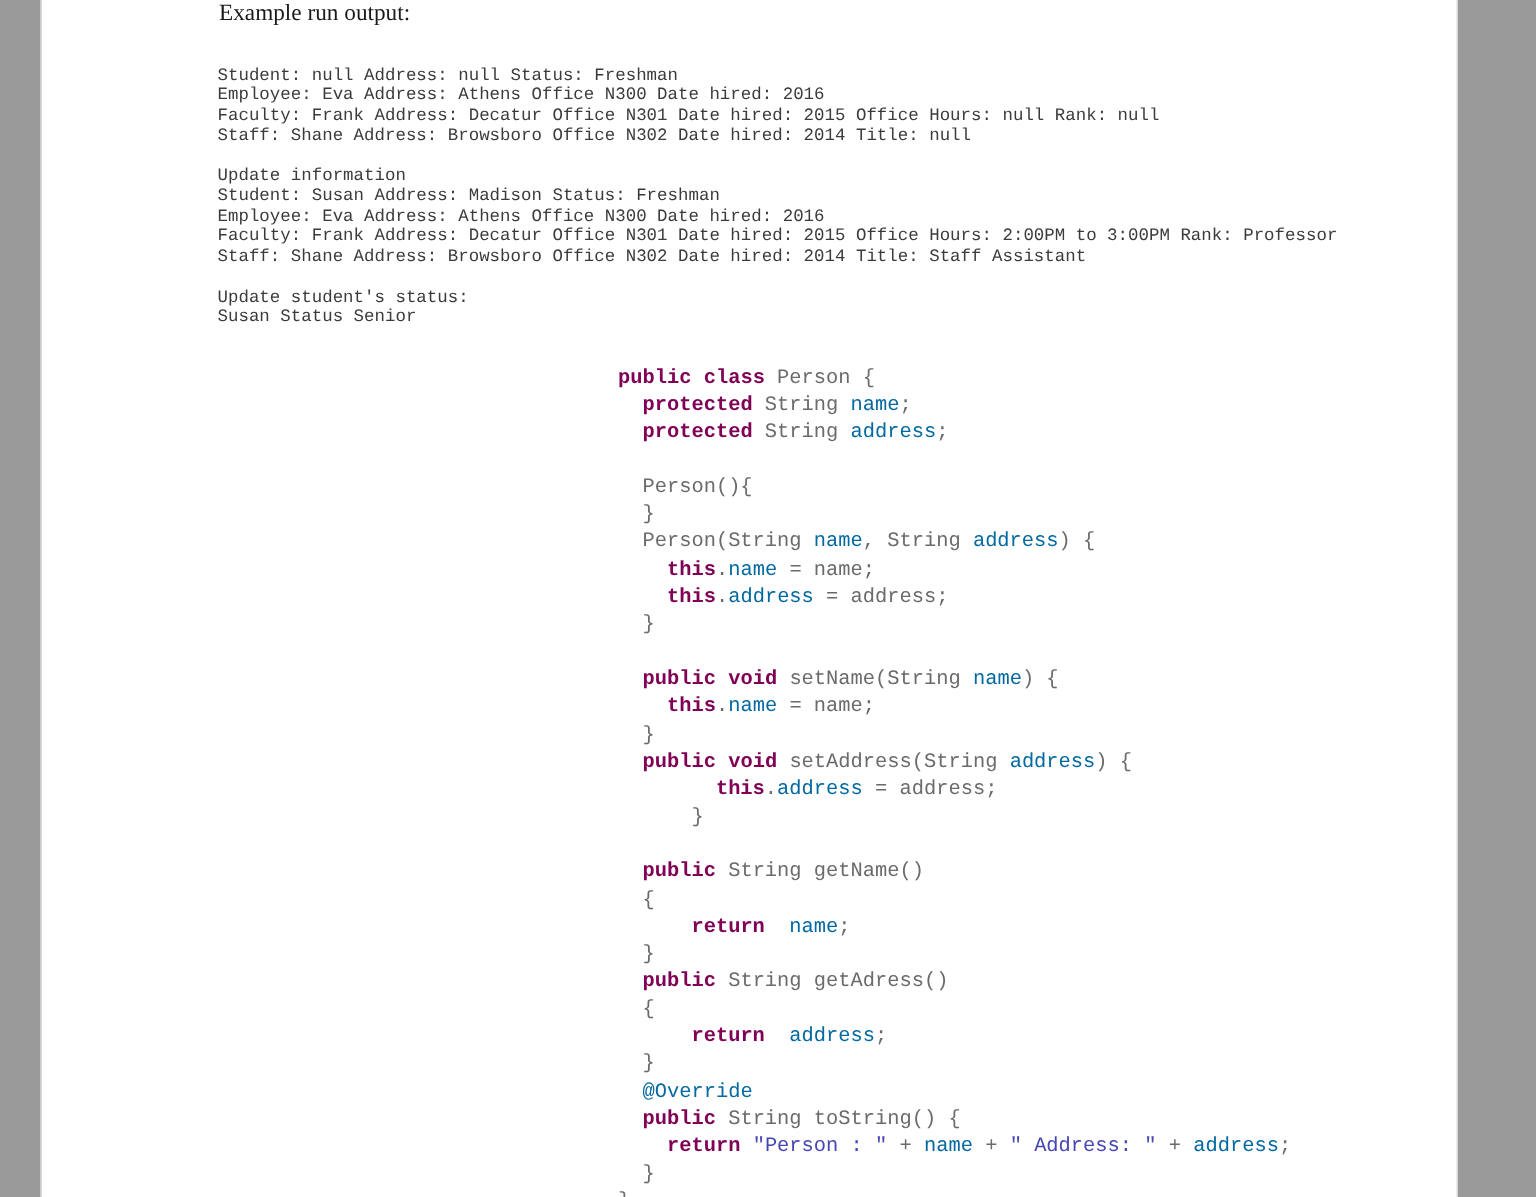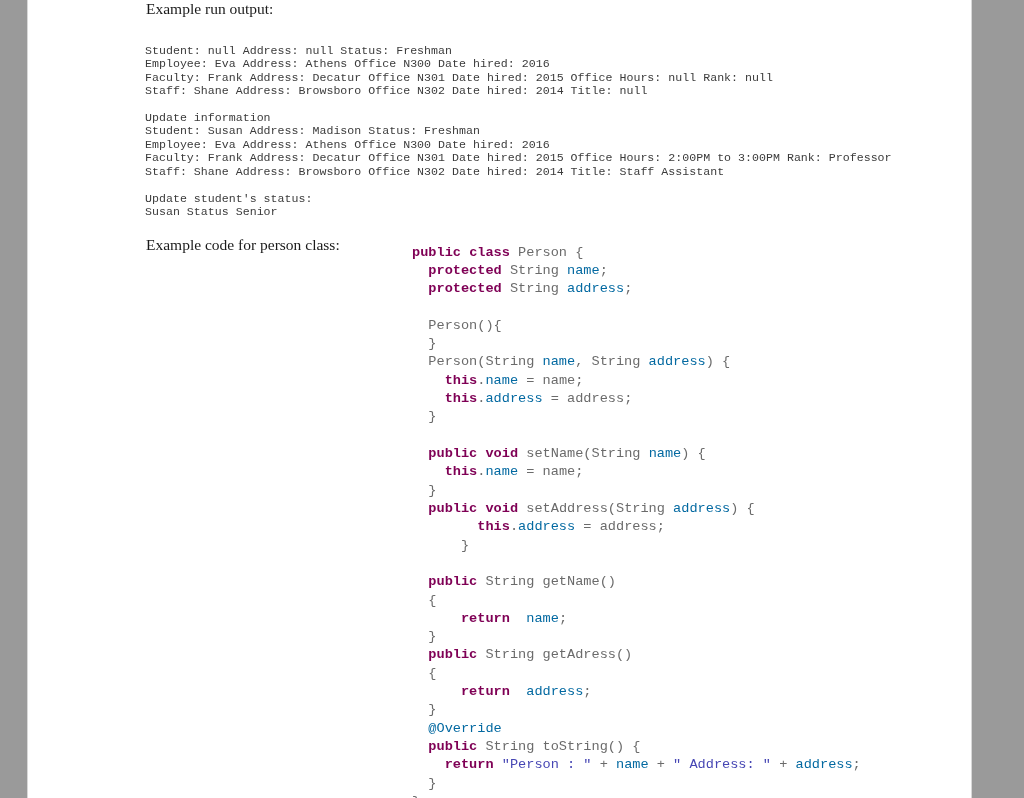--- a/index.html
+++ b/index.html
@@ -99,18 +99,17 @@
 <div id="viewport">
   <div class="page-edge-left"></div>
   <div class="page-edge-right"></div>
 
   <div class="page">
 
     <div class="heading" id="heading-run-output">Example run output:</div>
 
     <pre id="run-output"><span class="line">Student: null Address: null Status: Freshman</span><span class="line">Employee: Eva Address: Athens Office N300 Date hired: 2016</span><span class="line">Faculty: Frank Address: Decatur Office N301 Date hired: 2015 Office Hours: null Rank: null</span><span class="line">Staff: Shane Address: Browsboro Office N302 Date hired: 2014 Title: null</span><span class="blank"></span><span class="line">Update information</span><span class="line">Student: Susan Address: Madison Status: Freshman</span><span class="line">Employee: Eva Address: Athens Office N300 Date hired: 2016</span><span class="line">Faculty: Frank Address: Decatur Office N301 Date hired: 2015 Office Hours: 2:00PM to 3:00PM Rank: Professor</span><span class="line">Staff: Shane Address: Browsboro Office N302 Date hired: 2014 Title: Staff Assistant</span><span class="blank"></span><span class="line">Update student's status:</span><span class="line">Susan Status Senior</span></pre>
 
-    <div class="heading" id="heading-code">Example code for person class:</div>
 
     <pre id="code-block"><span class="line"><span class="kw">public</span><span class="pln"> </span><span class="kw">class</span><span class="pln"> Person {</span></span><span class="line"><span class="pln">  </span><span class="kw">protected</span><span class="pln"> String </span><span class="fld">name</span><span class="pln">;</span></span><span class="line"><span class="pln">  </span><span class="kw">protected</span><span class="pln"> String </span><span class="fld">address</span><span class="pln">;</span></span><span class="blank"></span><span class="line"><span class="pln">  Person(){</span></span><span class="line"><span class="pln">  }</span></span><span class="line"><span class="pln">  Person(String </span><span class="fld">name</span><span class="pln">, String </span><span class="fld">address</span><span class="pln">) {</span></span><span class="line"><span class="pln">    </span><span class="kw">this</span><span class="pln">.</span><span class="fld">name</span><span class="pln"> = name;</span></span><span class="line"><span class="pln">    </span><span class="kw">this</span><span class="pln">.</span><span class="fld">address</span><span class="pln"> = address;</span></span><span class="line"><span class="pln">  }</span></span><span class="blank"></span><span class="line"><span class="pln">  </span><span class="kw">public</span><span class="pln"> </span><span class="kw">void</span><span class="pln"> setName(String </span><span class="fld">name</span><span class="pln">) {</span></span><span class="line"><span class="pln">    </span><span class="kw">this</span><span class="pln">.</span><span class="fld">name</span><span class="pln"> = name;</span></span><span class="line"><span class="pln">  }</span></span><span class="line"><span class="pln">  </span><span class="kw">public</span><span class="pln"> </span><span class="kw">void</span><span class="pln"> setAddress(String </span><span class="fld">address</span><span class="pln">) {</span></span><span class="line"><span class="pln">        </span><span class="kw">this</span><span class="pln">.</span><span class="fld">address</span><span class="pln"> = address;</span></span><span class="line"><span class="pln">      }</span></span><span class="blank"></span><span class="line"><span class="pln">  </span><span class="kw">public</span><span class="pln"> String getName()</span></span><span class="line"><span class="pln">  {</span></span><span class="line"><span class="pln">      </span><span class="kw">return</span><span class="pln">  </span><span class="fld">name</span><span class="pln">;</span></span><span class="line"><span class="pln">  }</span></span><span class="line"><span class="pln">  </span><span class="kw">public</span><span class="pln"> String getAdress()</span></span><span class="line"><span class="pln">  {</span></span><span class="line"><span class="pln">      </span><span class="kw">return</span><span class="pln">  </span><span class="fld">address</span><span class="pln">;</span></span><span class="line"><span class="pln">  }</span></span><span class="line"><span class="pln">  </span><span class="ann">@Override</span></span><span class="line"><span class="pln">  </span><span class="kw">public</span><span class="pln"> String toString() {</span></span><span class="line"><span class="pln">    </span><span class="kw">return</span><span class="pln"> </span><span class="str">"Person : "</span><span class="pln"> + </span><span class="fld">name</span><span class="pln"> + </span><span class="str">" Address: "</span><span class="pln"> + </span><span class="fld">address</span><span class="pln">;</span></span><span class="line"><span class="pln">  }</span></span><span class="line"><span class="pln">}</span></span></pre>
 
   </div>
 </div>
 
 </body></html>

